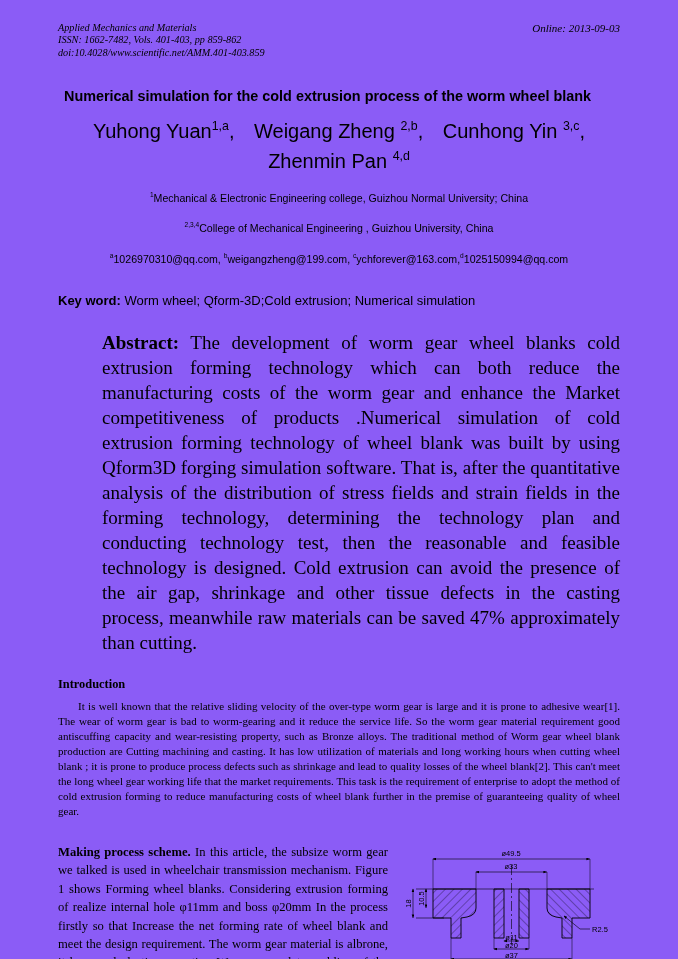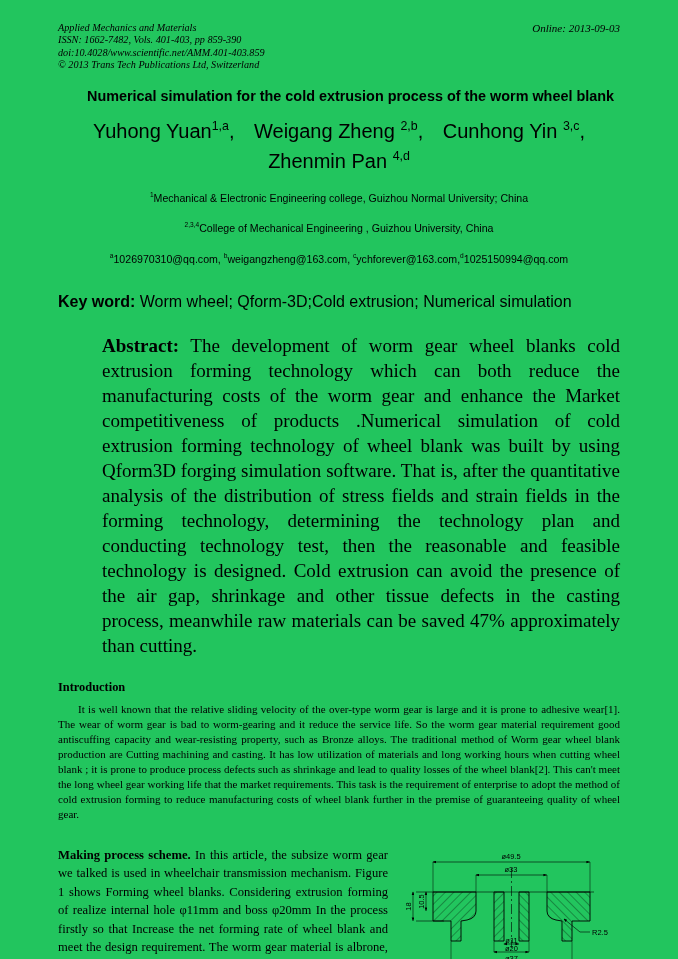--- a/index.html
+++ b/index.html
@@ -11,21 +11,21 @@
     width: 678px;
     height: 959px;
     font-family: "Liberation Serif", serif;
     color: #000000;
     overflow: hidden;
   }
   .page {
     position: relative;
     width: 678px;
     height: 959px;
-    background: #22c55e;
+    background: #8b5cf6;
     box-sizing: border-box;
     padding: 22px 58px 0 58px;
   }
 
   
   .journal-header {
     font-family: "Liberation Serif", serif;
     font-style: italic;
     font-size: 10.2px;
     line-height: 12.4px;
@@ -40,21 +40,21 @@
     font-style: italic;
     font-size: 11px;
   }
 
   
   .title {
     font-family: "Liberation Sans", sans-serif;
     font-weight: bold;
     font-size: 14.4px;
     line-height: 20px;
-    text-align: right;
+    text-align: left;
     margin: 10px 6px 0 6px;
   }
 
   
   .authors {
     font-family: "Liberation Sans", sans-serif;
     font-size: 20px;
     line-height: 30px;
     text-align: center;
     margin-top: 10px;
@@ -72,21 +72,21 @@
   .affil.a1 { margin-top: 16px; }
   .affil.a2 { margin-top: 17px; }
   .affil.emails {
     margin-top: 18px;
     font-size: 10.6px;
   }
 
   
   .keyword {
     font-family: "Liberation Sans", sans-serif;
-    font-size: 16px;
+    font-size: 13px;
     margin-top: 27px;
   }
   .keyword b { font-weight: bold; }
 
   
   .abstract {
     font-size: 19px;
     line-height: 25px;
     text-align: justify;
     margin-top: 22px;
@@ -141,40 +141,39 @@
   .fig-caption .capline2 { display: block; }
   .drawing { display: block; margin: 0 auto; }
 </style>
 </head>
 <body>
 
 <div class="page">
 
   <div class="journal-header">
     <div class="hdr-line">Applied Mechanics and Materials</div>
-    <div class="hdr-line">ISSN: 1662-7482, Vols. 401-403, pp 859-390</div>
+    <div class="hdr-line">ISSN: 1662-7482, Vols. 401-403, pp 859-862</div>
     <div class="hdr-line">doi:10.4028/www.scientific.net/AMM.401-403.859</div>
-    <div class="hdr-line">© 2013 Trans Tech Publications Ltd, Switzerland</div>
     <div class="online">Online: 2013-09-03</div>
   </div>
 
   <div class="title">Numerical simulation for the cold extrusion process of the worm wheel blank</div>
 
   <div class="authors">
     <span><span>Yuhong Yuan</span><sup>1,a</sup><span>,</span></span><span class="gap"></span>
     <span><span>Weigang Zheng </span><sup>2,b</sup><span>,</span></span><span class="gap"></span>
     <span><span>Cunhong Yin </span><sup>3,c</sup><span>,</span></span>
     <br>
     <span><span>Zhenmin Pan </span><sup>4,d</sup></span>
   </div>
 
   <div class="affil a1"><sup>1</sup><span>Mechanical &amp; Electronic Engineering college, Guizhou Normal University; China</span></div>
   <div class="affil a2"><sup>2,3,4</sup><span>College of Mechanical Engineering , Guizhou University, China</span></div>
 
-  <div class="affil emails"><sup>a</sup><span>1026970310@qq.com, </span><sup>b</sup><span>weigangzheng@163.com, </span><sup>c</sup><span>ychforever@163.com,</span><sup>d</sup><span>1025150994@qq.com</span></div>
+  <div class="affil emails"><sup>a</sup><span>1026970310@qq.com, </span><sup>b</sup><span>weigangzheng@199.com, </span><sup>c</sup><span>ychforever@163.com,</span><sup>d</sup><span>1025150994@qq.com</span></div>
 
   <div class="keyword"><b>Key word:</b><span> Worm wheel; Qform-3D;Cold extrusion; Numerical simulation</span></div>
 
   <div class="abstract"><b>Abstract:</b><span> The development of worm gear wheel blanks cold extrusion forming technology which can both reduce the manufacturing costs of the worm gear and enhance the Market competitiveness of products .Numerical simulation of cold extrusion forming technology of wheel blank was built by using Qform3D forging simulation software. That is, after the quantitative analysis of the distribution of stress fields and strain fields in the forming technology, determining the technology plan and conducting technology test, then the reasonable and feasible technology is designed. Cold extrusion can avoid the presence of the air gap, shrinkage and other tissue defects in the casting process, meanwhile raw materials can be saved 47% approximately than cutting.</span></div>
 
   <div class="section-head">Introduction</div>
   <div class="body-par">It is well known that the relative sliding velocity of the over-type worm gear is large and it is prone to adhesive wear[1]. The wear of worm gear is bad to worm-gearing and it reduce the service life. So the worm gear material requirement good antiscuffing capacity and wear-resisting property, such as Bronze alloys. The traditional method of Worm gear wheel blank production are Cutting machining and casting. It has low utilization of materials and long working hours when cutting wheel blank ; it is prone to produce process defects such as shrinkage and lead to quality losses of the wheel blank[2]. This can't meet the long wheel gear working life that the market requirements. This task is the requirement of enterprise to adopt the method of cold extrusion forming to reduce manufacturing costs of wheel blank further in the premise of guaranteeing quality of wheel gear.</div>
 
   <div class="wrap-section">
 

